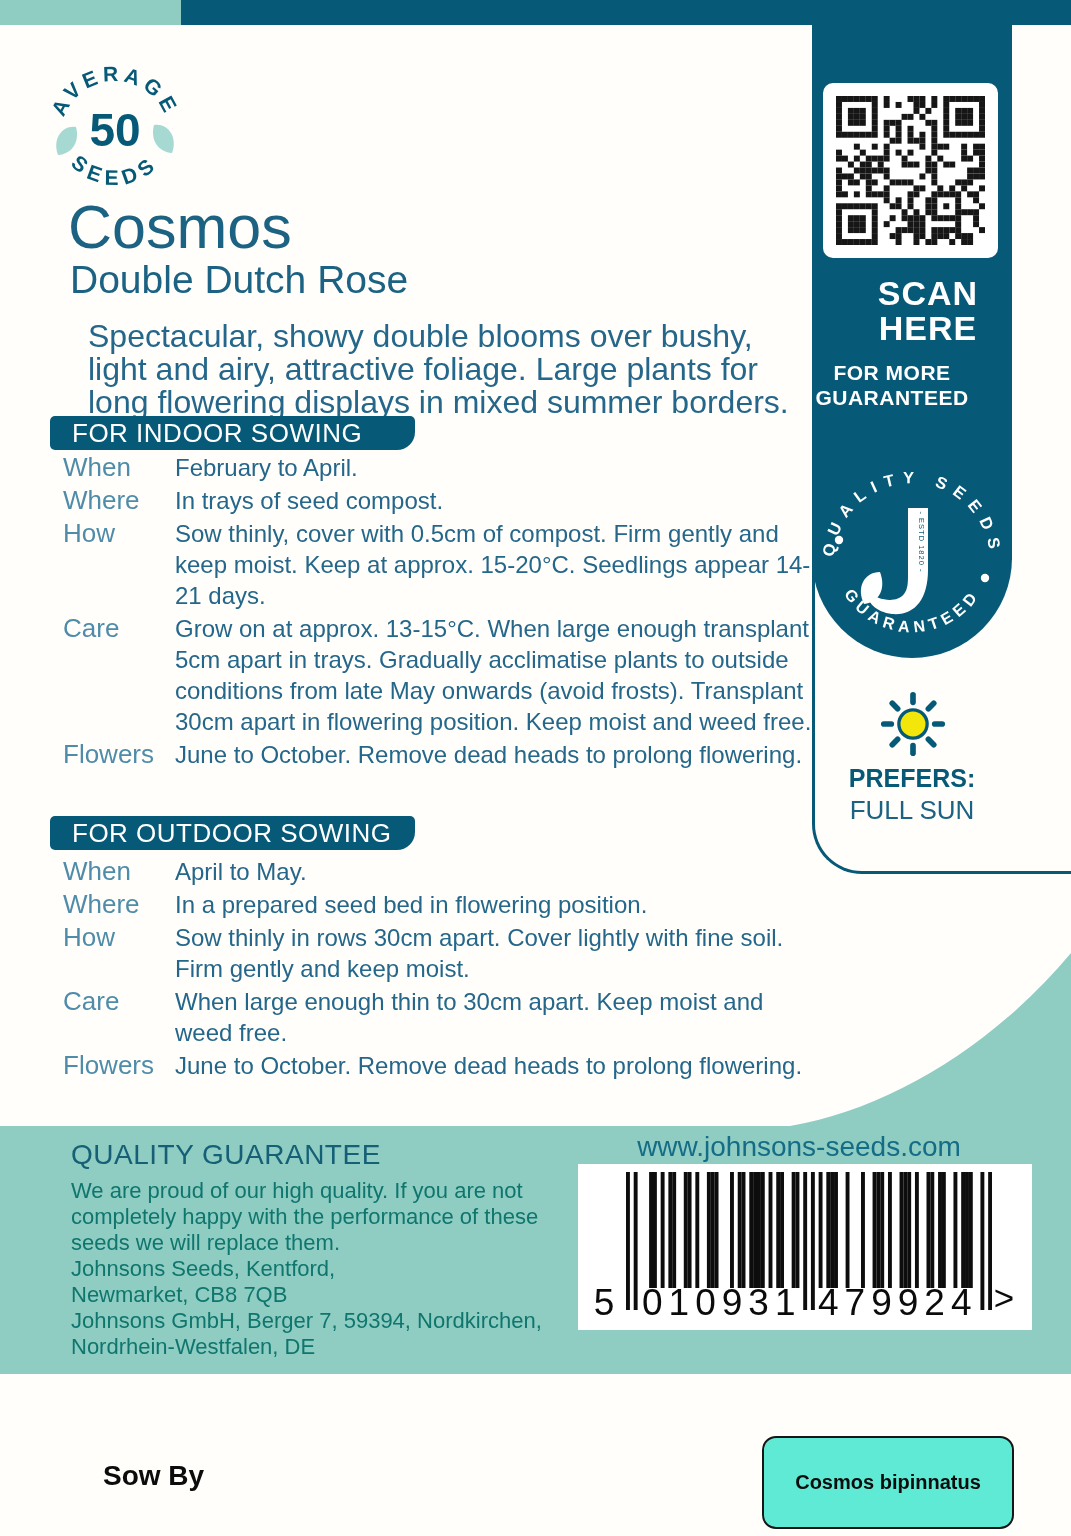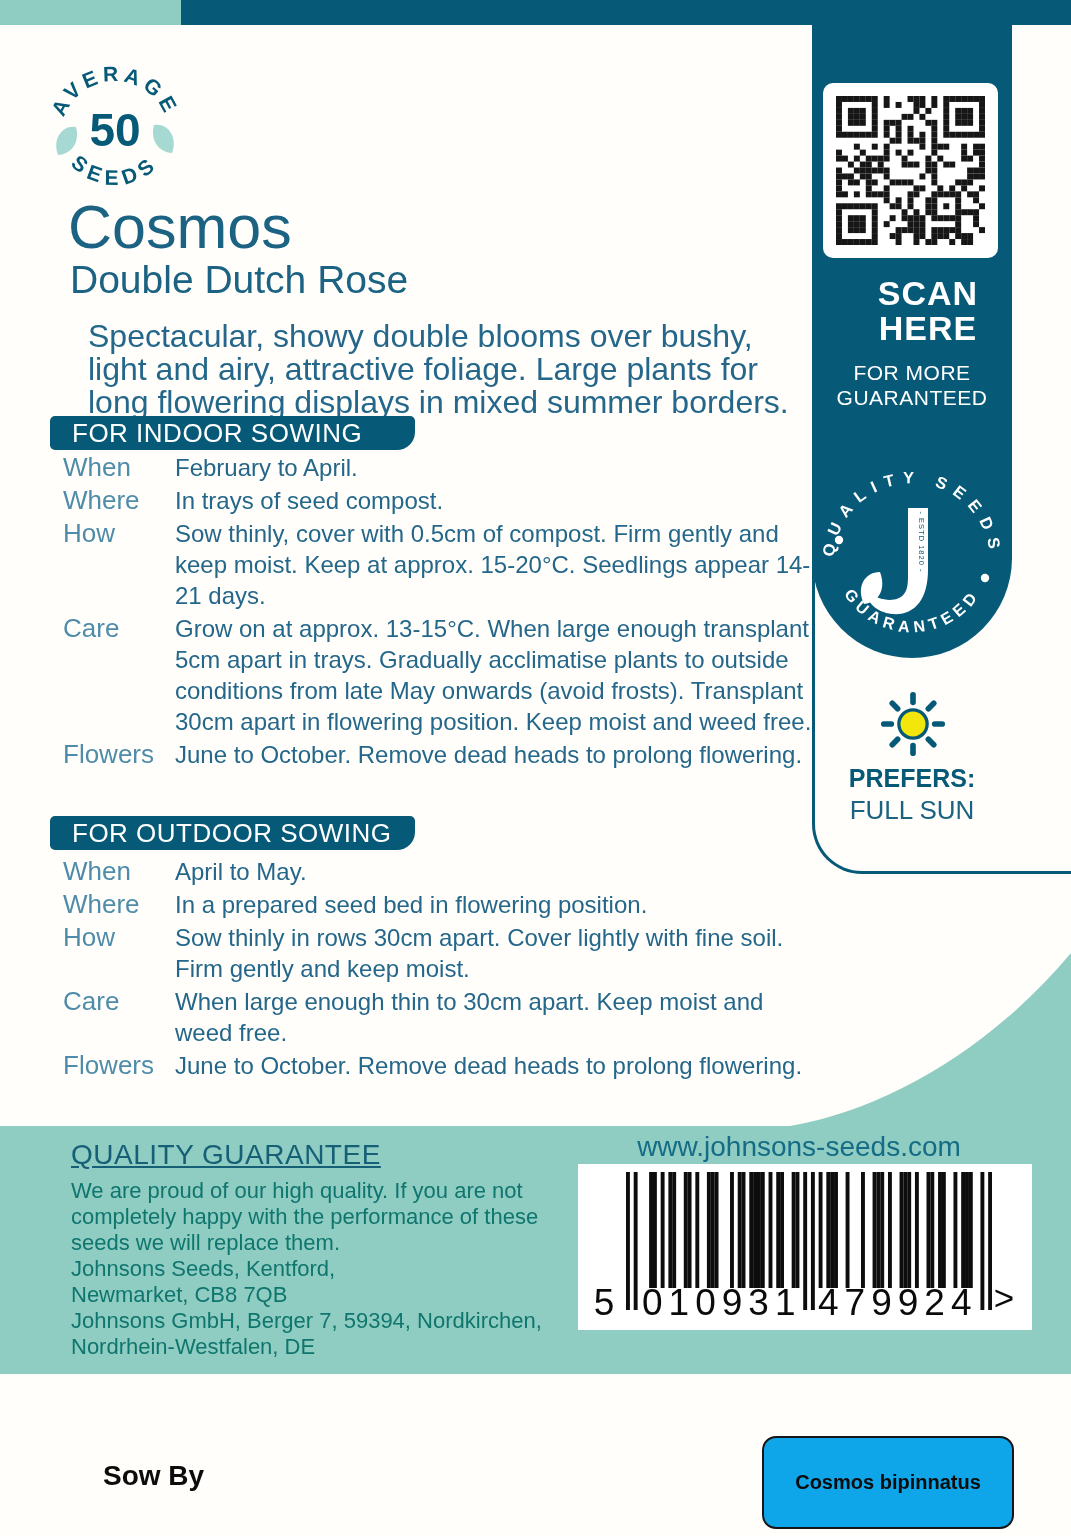--- a/index.html
+++ b/index.html
@@ -17,21 +17,21 @@
 
   
   .top-band-light{position:absolute;left:0;top:0;width:181px;height:25px;background:var(--light-teal);}
   .top-band-dark{position:absolute;left:181px;top:0;width:890px;height:25px;background:var(--dark-teal);}
 
   
   .right-column{position:absolute;left:812px;top:0;width:200px;height:560px;background:var(--dark-teal);}
   .qr-card{position:absolute;left:823px;top:83px;width:175px;height:175px;background:#fff;border-radius:10px;}
   .qr-card svg{position:absolute;left:13px;top:13px;width:149px;height:149px;}
   .scan-big{position:absolute;left:812px;top:276px;width:232px;text-align:center;color:#fff;font-size:34px;font-weight:700;line-height:35px;letter-spacing:1px;}
-  .scan-small{position:absolute;left:812px;top:360px;width:200px;text-align:center;color:#fff;font-size:21px;font-weight:400;line-height:25px;letter-spacing:0.5px;}
+  .scan-small{position:absolute;left:792px;top:360px;width:200px;text-align:center;color:#fff;font-size:21px;font-weight:700;line-height:25px;letter-spacing:0.5px;}
 
   
   .badge{position:absolute;left:812px;top:458px;width:200px;height:200px;}
   .badge-arc{font-size:16.5px;font-weight:700;letter-spacing:8px;fill:#fff;}
   .badge-arc-b{font-size:16px;font-weight:700;letter-spacing:5px;fill:#fff;}
 
   
   .outline-panel{position:absolute;left:812px;top:552px;width:259px;height:322px;border-left:3px solid var(--dark-teal);border-bottom:3px solid var(--dark-teal);border-bottom-left-radius:50px;}
   .sun{position:absolute;left:880px;top:691px;width:66px;height:66px;}
   .prefers-label{position:absolute;left:812px;top:764px;width:200px;text-align:center;font-size:25px;font-weight:700;color:var(--dark-teal);}
@@ -58,36 +58,36 @@
   .rows-indoor{top:452px;}
   .rows-outdoor{top:856px;}
   .row{display:flex;margin-bottom:2px;}
   .row .lab{flex:0 0 112px;font-size:26px;color:var(--label-text);line-height:31px;}
   .row .val{font-size:24px;color:var(--body-text);line-height:31px;}
 
   
   .swoosh{position:absolute;left:790px;top:944px;width:281px;height:183px;}
   .bottom-band{position:absolute;left:0;top:1126px;width:1071px;height:248px;background:var(--light-teal);}
   .guarantee{position:absolute;left:71px;top:1139px;width:500px;}
-  .guarantee-heading{font-size:28px;color:#156076;letter-spacing:0.5px;margin-bottom:7px;text-decoration:underline;}
+  .guarantee-heading{font-size:28px;color:#156076;letter-spacing:0.5px;margin-bottom:7px;}
   .guarantee-line{font-size:22px;line-height:26px;color:#0f766e;}
   .website{position:absolute;left:589px;top:1131px;width:420px;text-align:center;font-size:28px;color:#156C86;}
 
   
   .barcode-box{position:absolute;left:578px;top:1164px;width:454px;height:166px;background:#fff;}
   .barcode-box svg{position:absolute;left:48px;top:8px;width:366px;height:140px;}
   .bc-digit{position:absolute;font-size:37px;color:#0b0b0b;top:118px;}
   .bc-lead{left:6px;width:40px;text-align:center;}
   .bc-g1{left:64px;width:158px;text-align:center;letter-spacing:6px;}
   .bc-g2{left:240px;width:158px;text-align:center;letter-spacing:6px;}
   .bc-suffix{left:406px;width:40px;text-align:center;font-size:35px;top:114px;}
 
   
   .sow-by{position:absolute;left:103px;top:1460px;font-size:28px;font-weight:700;color:#0c0c0c;}
-  .variety-box{position:absolute;left:762px;top:1436px;width:252px;height:93px;background:#0ea5e9;border:2.5px solid #161616;border-radius:14px;display:flex;align-items:center;justify-content:center;}
+  .variety-box{position:absolute;left:762px;top:1436px;width:252px;height:93px;background:#5eead4;border:2.5px solid #161616;border-radius:14px;display:flex;align-items:center;justify-content:center;}
   .variety-box span{font-size:20px;font-weight:700;color:#0c0c0c;}
 
   svg text{font-family:"Liberation Sans",sans-serif;}
 </style>
 </head>
 <body>
 
 <div class="page">
 
   <div class="top-band-light"></div>

